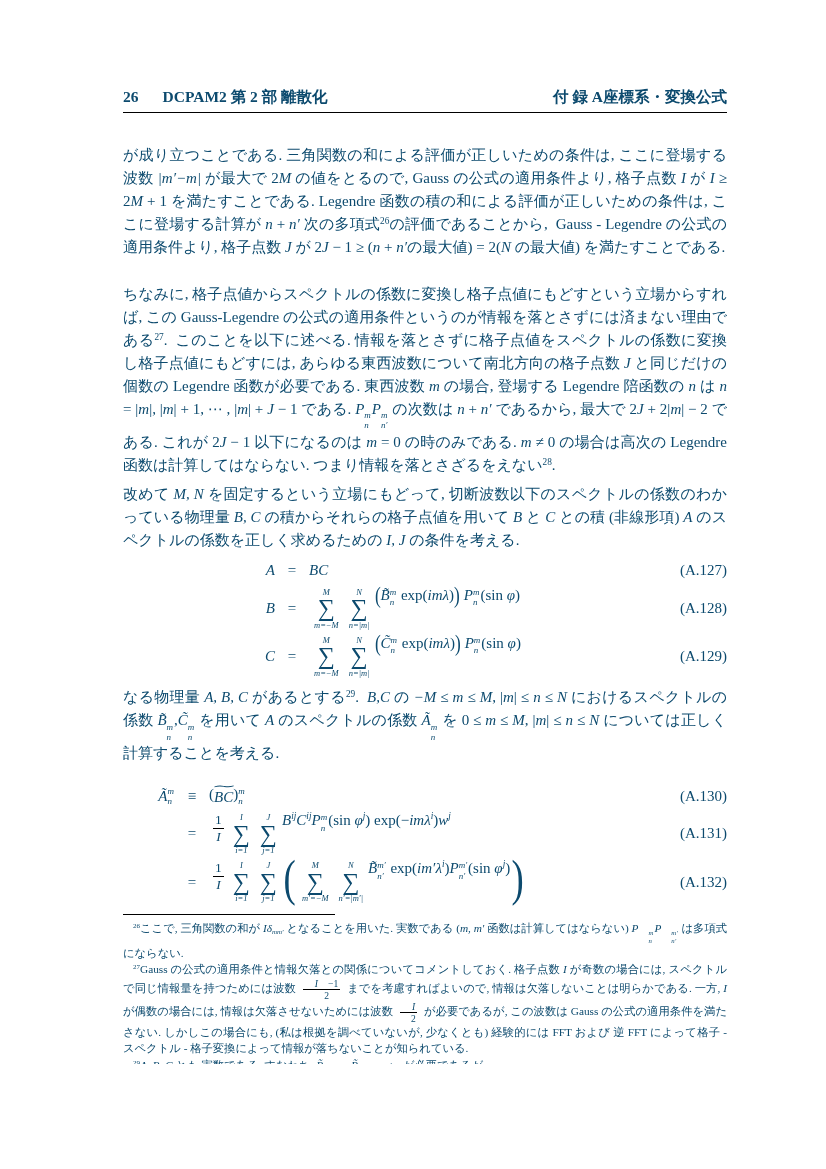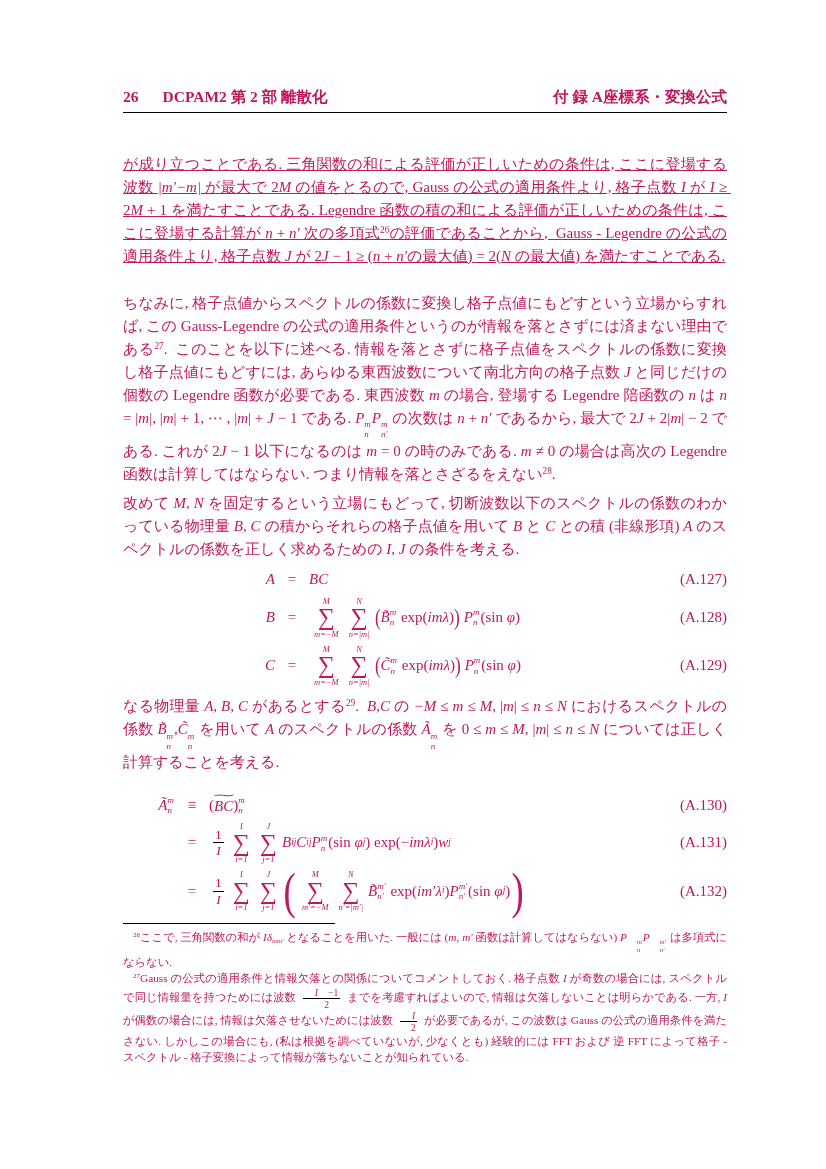--- a/index.html
+++ b/index.html
@@ -1,52 +1,52 @@
 <!DOCTYPE html>
 <html><head>
 <meta charset="utf-8">
 <style>
   html,body{margin:0;padding:0;background:#ffffff;}
   .page{
     position:relative;
     width:826px;height:1064px;
-    background:#ffffff;color:#be185d;
+    background:#ffffff;color:#0c4a6e;
     font-family:"Liberation Serif","DejaVu Serif",serif;
     overflow:hidden;
   }
   .content{position:absolute;left:123px;top:0;width:604px;}
 
   
   header{
     display:flex;justify-content:space-between;align-items:baseline;
     margin-top:88px;padding-bottom:5px;border-bottom:1.5px solid #000;
     font-weight:bold;font-size:15.5px;line-height:1.2;
   }
   .h-left .pgnum{margin-right:24px;}
   .h-right .appendix-title{}
 
   
   .para{
     font-size:15px;line-height:23px;text-align:justify;margin:0;
   }
-  .p1{margin-top:40px;text-decoration:underline;}
+  .p1{margin-top:31px;}
   .p2{margin-top:24px;}
   .p3{margin-top:6px;}
   .p4{margin-top:8px;}
 
   
   .eqblock{margin-top:8px;}
   .eqblock.b2{margin-top:20px;}
   .eqrow{display:flex;align-items:center;font-size:15px;margin:3px 0;min-height:22px;}
   .eqrow.tall{margin:5px 0;}
   .eq-lhs{display:inline-flex;justify-content:flex-end;align-items:center;white-space:nowrap;}
   .b1 .eq-lhs{width:152px;}
   .b2 .eq-lhs{width:52px;}
   .eq-rel{width:34px;text-align:center;flex:0 0 auto;}
-  .eq-rhs{display:inline-flex;align-items:center;white-space:nowrap;}
+  .eq-rhs{display:inline-flex;white-space:nowrap;}
   .eq-num{margin-left:auto;flex:0 0 auto;}
 
   
   .mr{white-space:pre-wrap;}
   .mi{font-style:italic;white-space:pre-wrap;}
   .msup{font-size:0.62em;vertical-align:0.55em;line-height:1;}
   .msub{font-size:0.62em;vertical-align:-0.3em;line-height:1;font-style:italic;}
   .mss{
     display:inline-flex;flex-direction:column;align-items:flex-start;
     font-size:0.6em;line-height:1.15;vertical-align:-0.5em;
@@ -326,21 +326,21 @@
               <span class="mr">)</span>
               <span class="mbig" style="font-size: 3.4em;">)</span>
             </span>
           <span class="eq-num">(A.132)</span>
         </div>
       </section>
 
       <div class="fnrule"></div>
 
       <section class="footnotes">
-        <p class="fn"><span class="msup">26</span><span class="mr">ここで, 三角関数の和が </span><span class="mi">Iδ</span><span class="msub">mm′</span><span class="mr"> となることを用いた. 一般には (</span><span class="mi">m, m′</span><span class="mr"> 函数は計算してはならない) </span><span class="mi">P</span><span class="mss">
+        <p class="fn"><span class="msup">26</span><span class="mr">ここで, 三角関数の和が </span><span class="mi">Iδ</span><span class="msub">mm′</span><span class="mr"> となることを用いた. 実数である (</span><span class="mi">m, m′</span><span class="mr"> 函数は計算してはならない) </span><span class="mi">P</span><span class="mss">
               <span class="up">m</span>
               <span class="dn">n</span>
             </span><span class="mi">P</span><span class="mss">
               <span class="up">m′</span>
               <span class="dn">n′</span>
             </span><span class="mr"> は多項式にならない.</span></p>
         <p class="fn"><span class="msup">27</span><span class="mr">Gauss の公式の適用条件と情報欠落との関係についてコメントしておく. 格子点数 </span><span class="mi">I</span><span class="mr"> が奇数の場合には, スペクトルで同じ情報量を持つためには波数 </span><span class="mfrac">
               <span class="fnum">
                 <span class="mi">I</span>
                 <span class="mr">−1</span>

